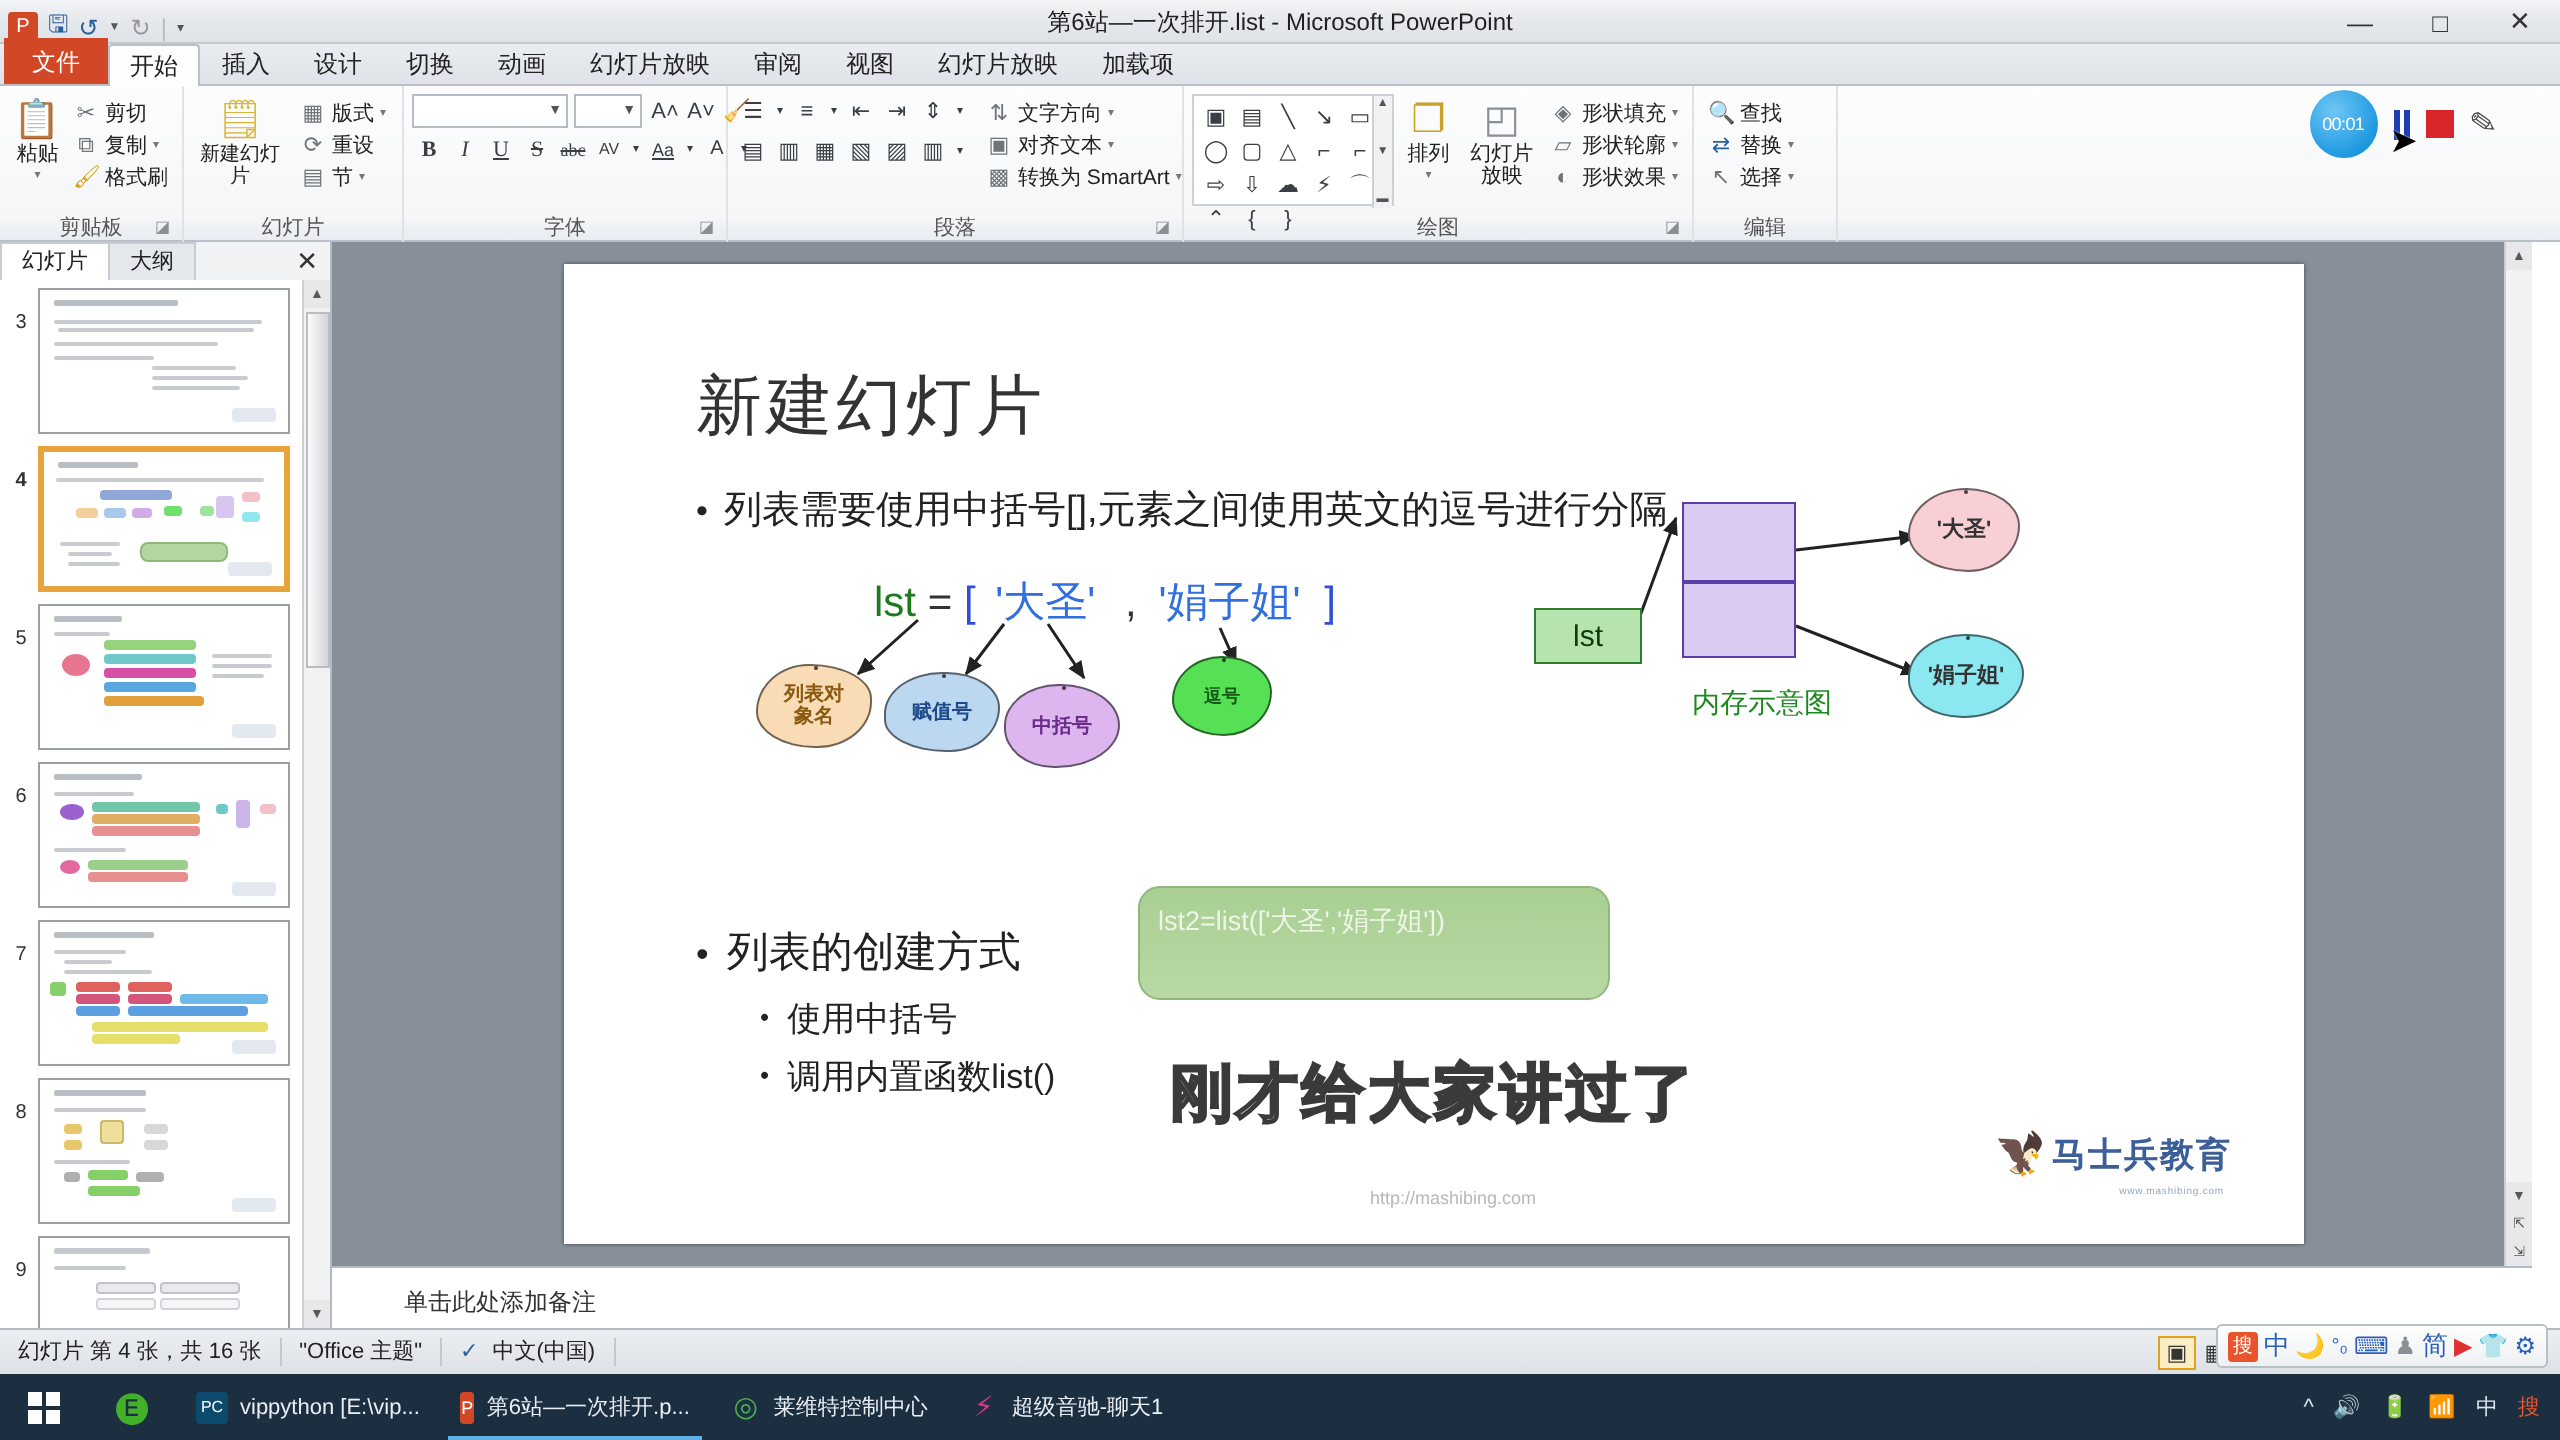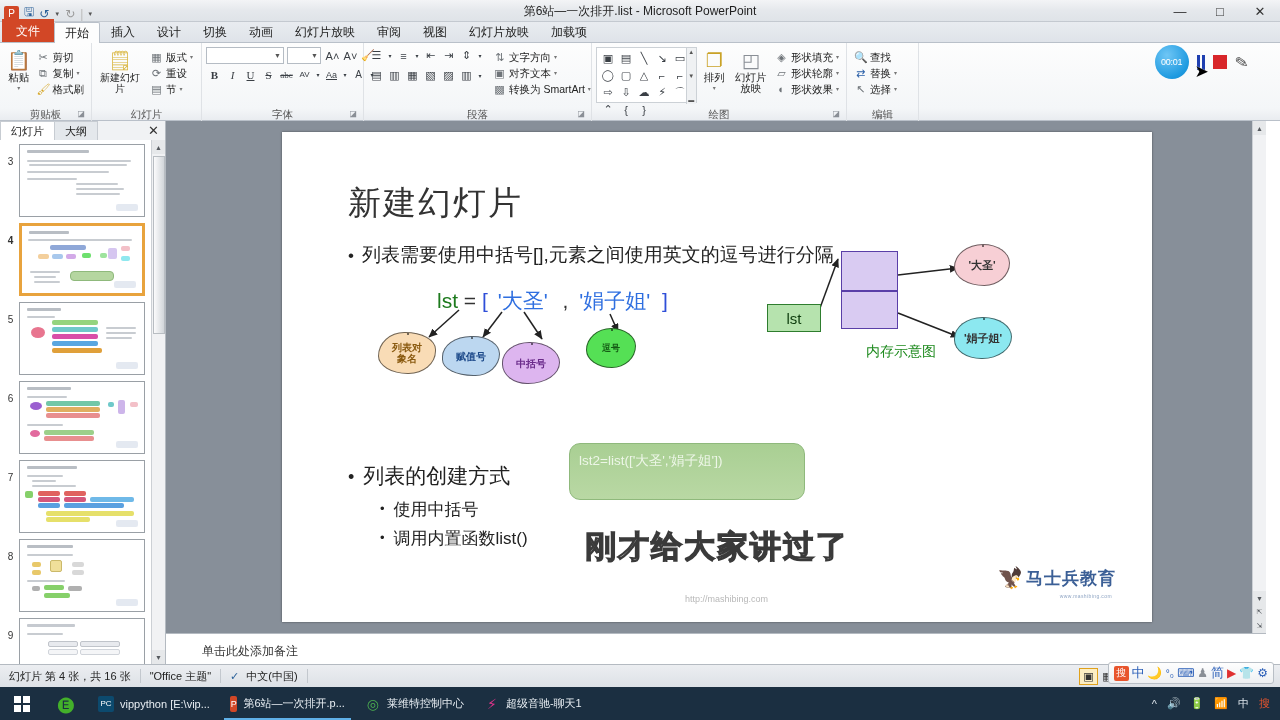--- a/index.html
+++ b/index.html
@@ -238,21 +238,21 @@
     background: #b6e3ae; border: 1.5px solid #2e7d2e;
     display: flex; align-items: center; justify-content: center;
     font-size: 15px; color: #0c3b0c;
   }
   .mem-table {
     position: absolute; left: 559px; top: 119px; width: 57px; height: 78px;
     border: 1.5px solid #5a3fa8; background: #d9cbf2;
   }
   .mem-table .mid { position: absolute; left: 0; right: 0; top: 50%; height: 1.5px; background: #5a3fa8; }
   .mem-cap {
-    position: absolute; left: 584px; top: 211px; font-size: 14px; color: #1e8a1e;
+    position: absolute; left: 564px; top: 211px; font-size: 14px; color: #1e8a1e;
   }
 
   
   .codebox {
     position: absolute; left: 287px; top: 311px; width: 236px; height: 57px;
     background: linear-gradient(to bottom,#a9cf93,#b9d8a4);
     border: 1.5px solid #8fb97c; border-radius: 11px;
     padding: 7px 0 0 9px; color: #edf6e7; font-size: 13.5px; line-height: 19px;
   }
 

